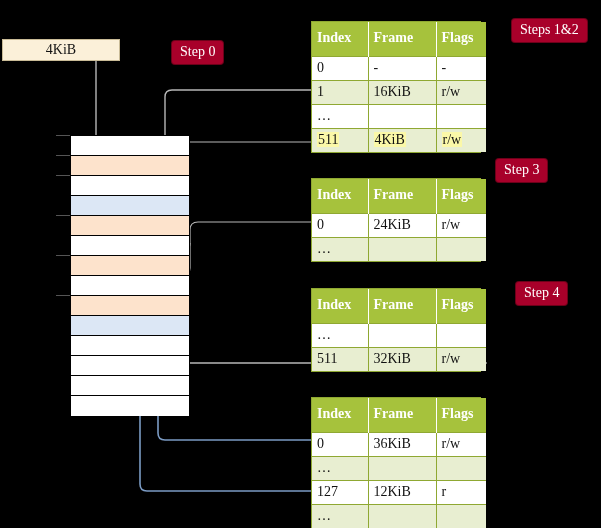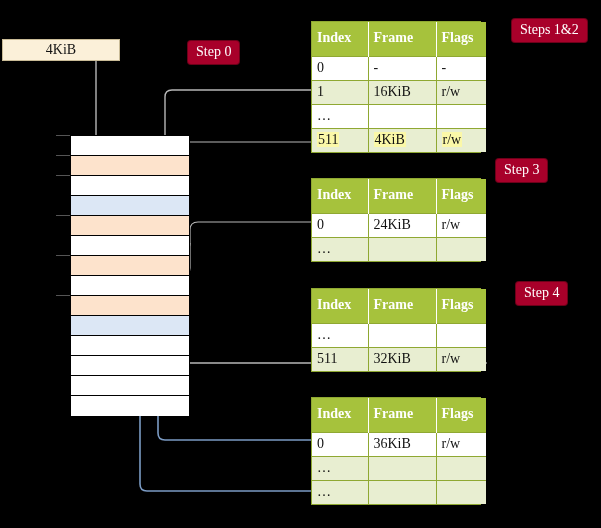--- a/index.html
+++ b/index.html
@@ -280,30 +280,35 @@
             <tr class="plain">
               <td class="col-i">0</td>
               <td class="col-f">36KiB</td>
               <td class="col-g">r/w</td>
             </tr>
             <tr class="alt">
               <td class="col-i">…</td>
               <td class="col-f"></td>
               <td class="col-g"></td>
             </tr>
+            <tr class="plain">
+              <td class="col-i">127</td>
+              <td class="col-f">12KiB</td>
+              <td class="col-g">r</td>
+            </tr>
             <tr class="alt">
               <td class="col-i">…</td>
               <td class="col-f"></td>
               <td class="col-g"></td>
             </tr>
           </tbody>
         </table>
       </div>
     </div>
 
   <div id="badges-host">
-      <div class="badge" style="left: 188px; top: 41px;">Step 0</div>
+      <div class="badge" style="left: 172px; top: 41px;">Step 0</div>
       <div class="badge" style="left: 512px; top: 19px;">Steps 1&amp;2</div>
       <div class="badge" style="left: 496px; top: 159px;">Step 3</div>
       <div class="badge" style="left: 516px; top: 282px;">Step 4</div>
     </div>
 
 </div>
 
 </body></html>

